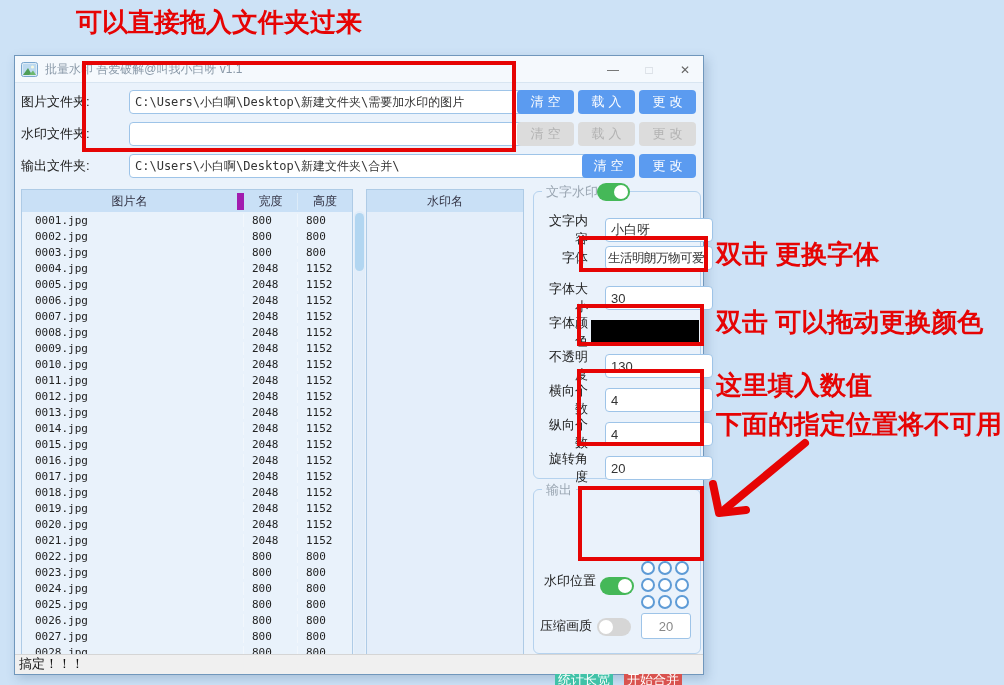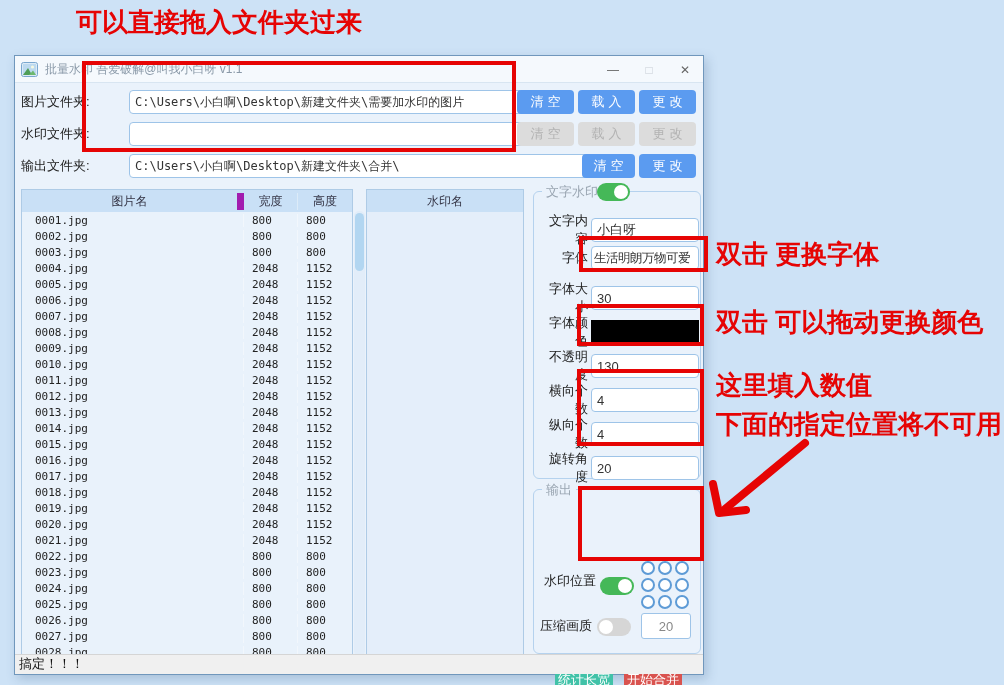--- a/index.html
+++ b/index.html
@@ -64,21 +64,21 @@
             background:#e4eefa; border:1px solid #aecbe6; }
   .wmlist .wm-head { height:22px; background:#c9e0f6; font-size:12px; color:#334;
                      display:flex; align-items:center; justify-content:center; }
   
   .fieldset { position:absolute; border:1px solid #b5d2ee; border-radius:6px; background:transparent; }
   .legend { position:absolute; top:-9px; left:8px; background:#eaf2fb; padding:0 4px;
             font-size:13px; color:#9aa6b2; }
   .fld { position:absolute; display:flex; align-items:center; }
   .fld .flab { width:50px; text-align:right; font-size:13px; color:#222; flex:none; }
   .fld .fin {
-    width:108px; height:24px; margin-left:3px; background:#fff;
+    width:108px; height:24px; margin-left:17px; background:#fff;
     border:1px solid #9ec4e8; border-radius:4px; font-size:13px; color:#333;
     display:flex; align-items:center; padding:0 5px;
   }
   .fld .swatch { width:108px; height:24px; margin-left:3px; background:#000; }
   .toggle { position:relative; width:33px; height:18px; border-radius:9px; }
   .toggle.on { background:#45b858; }
   .toggle.off { background:#d6d6d6; }
   .toggle .knob { position:absolute; top:2px; width:14px; height:14px; border-radius:50%; background:#fff; }
   .toggle.on .knob { right:2px; }
   .toggle.off .knob { left:2px; }

